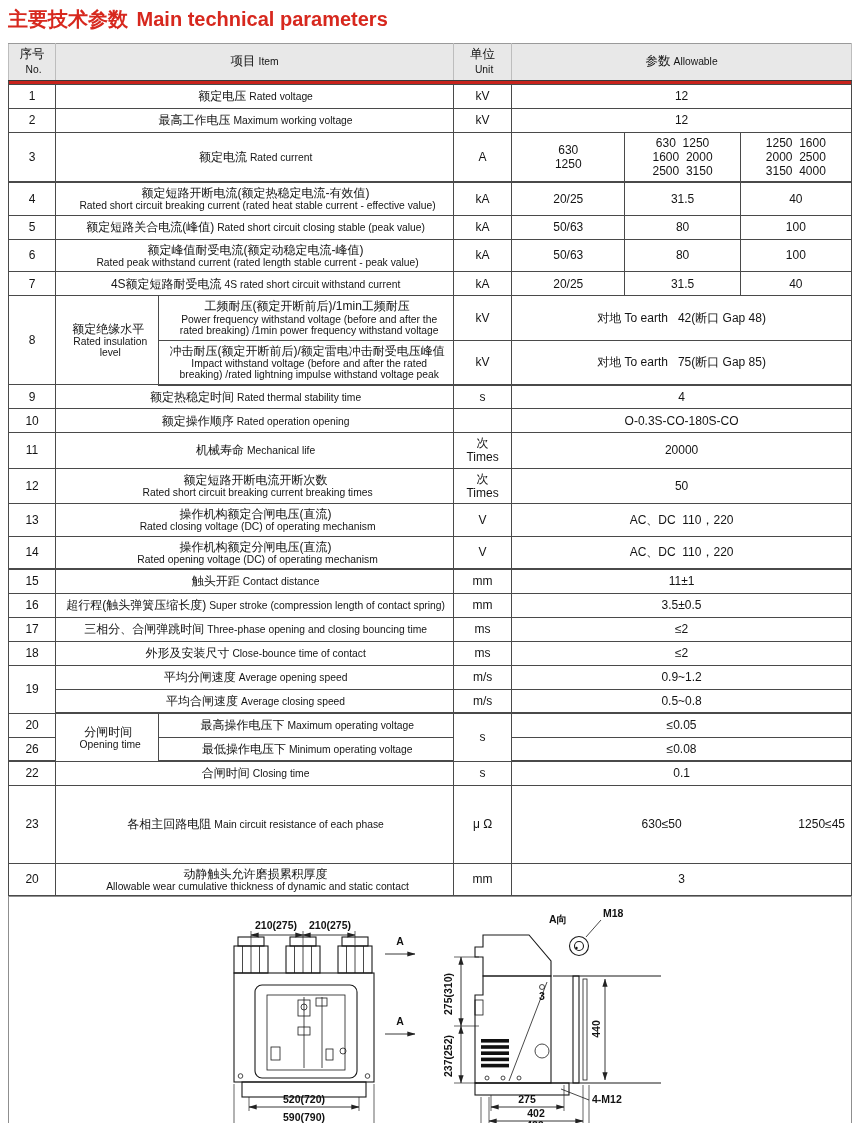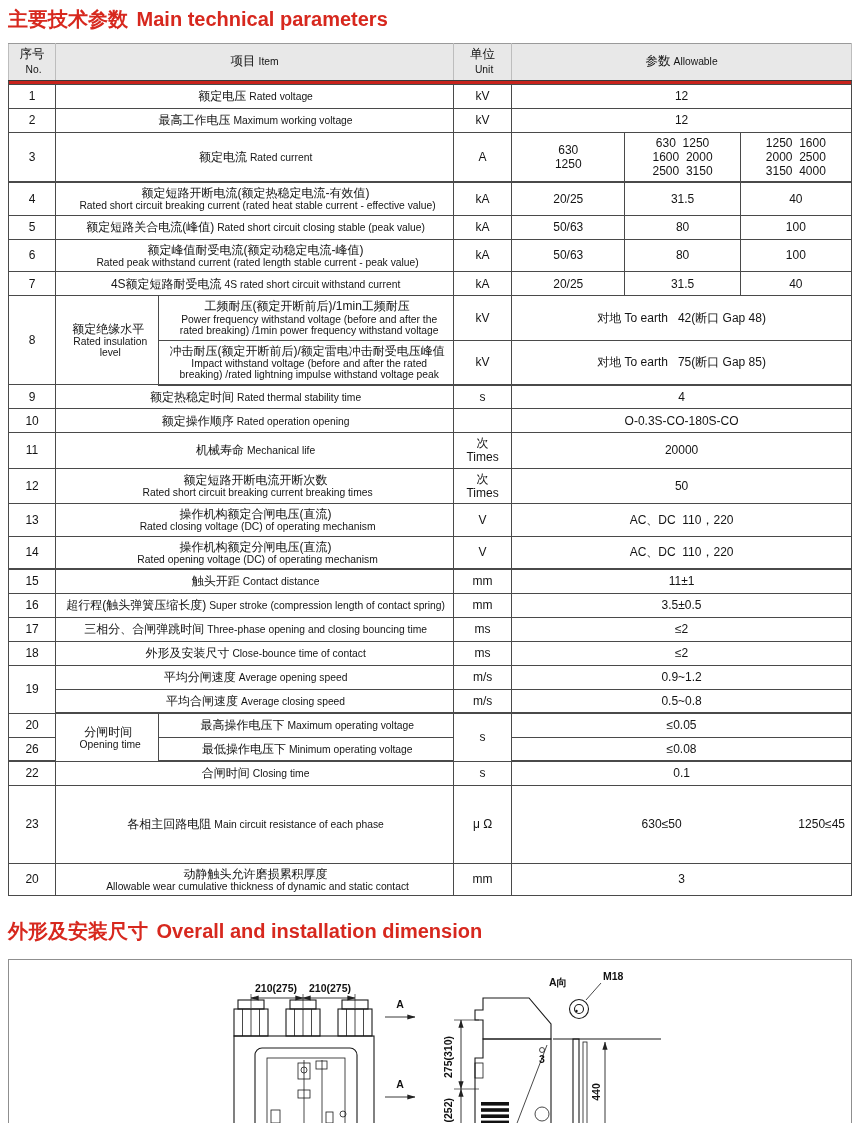--- a/index.html
+++ b/index.html
@@ -268,24 +268,20 @@
       <tr>
         <td class="no">20</td>
         <td class="item stack" colspan="2"><span>动静触头允许磨损累积厚度</span><span class="en">Allowable wear cumulative thickness of dynamic and static contact</span></td>
         <td class="unit">mm</td>
         <td class="param" colspan="3">3</td>
       </tr>
 
     </tbody>
   </table>
 
-  <h1 class="sec sec2" style="color:#d7281e">
-    <span>外形及安装尺寸</span>
-    <span class="en" style="font-size:20px">Overall and installation dimension</span>
-  </h1>
 
   <div class="drawbox">
     <svg viewBox="0 0 842 240" width="842" height="240" xmlns="http://www.w3.org/2000/svg">
       <defs>
         <marker id="arr" viewBox="0 0 10 10" refX="9.5" refY="5" markerWidth="9" markerHeight="9" orient="auto-start-reverse">
           <path d="M0,1.8 L10,5 L0,8.2 z" fill="#222"></path>
         </marker>
       </defs>
 
       <g>

